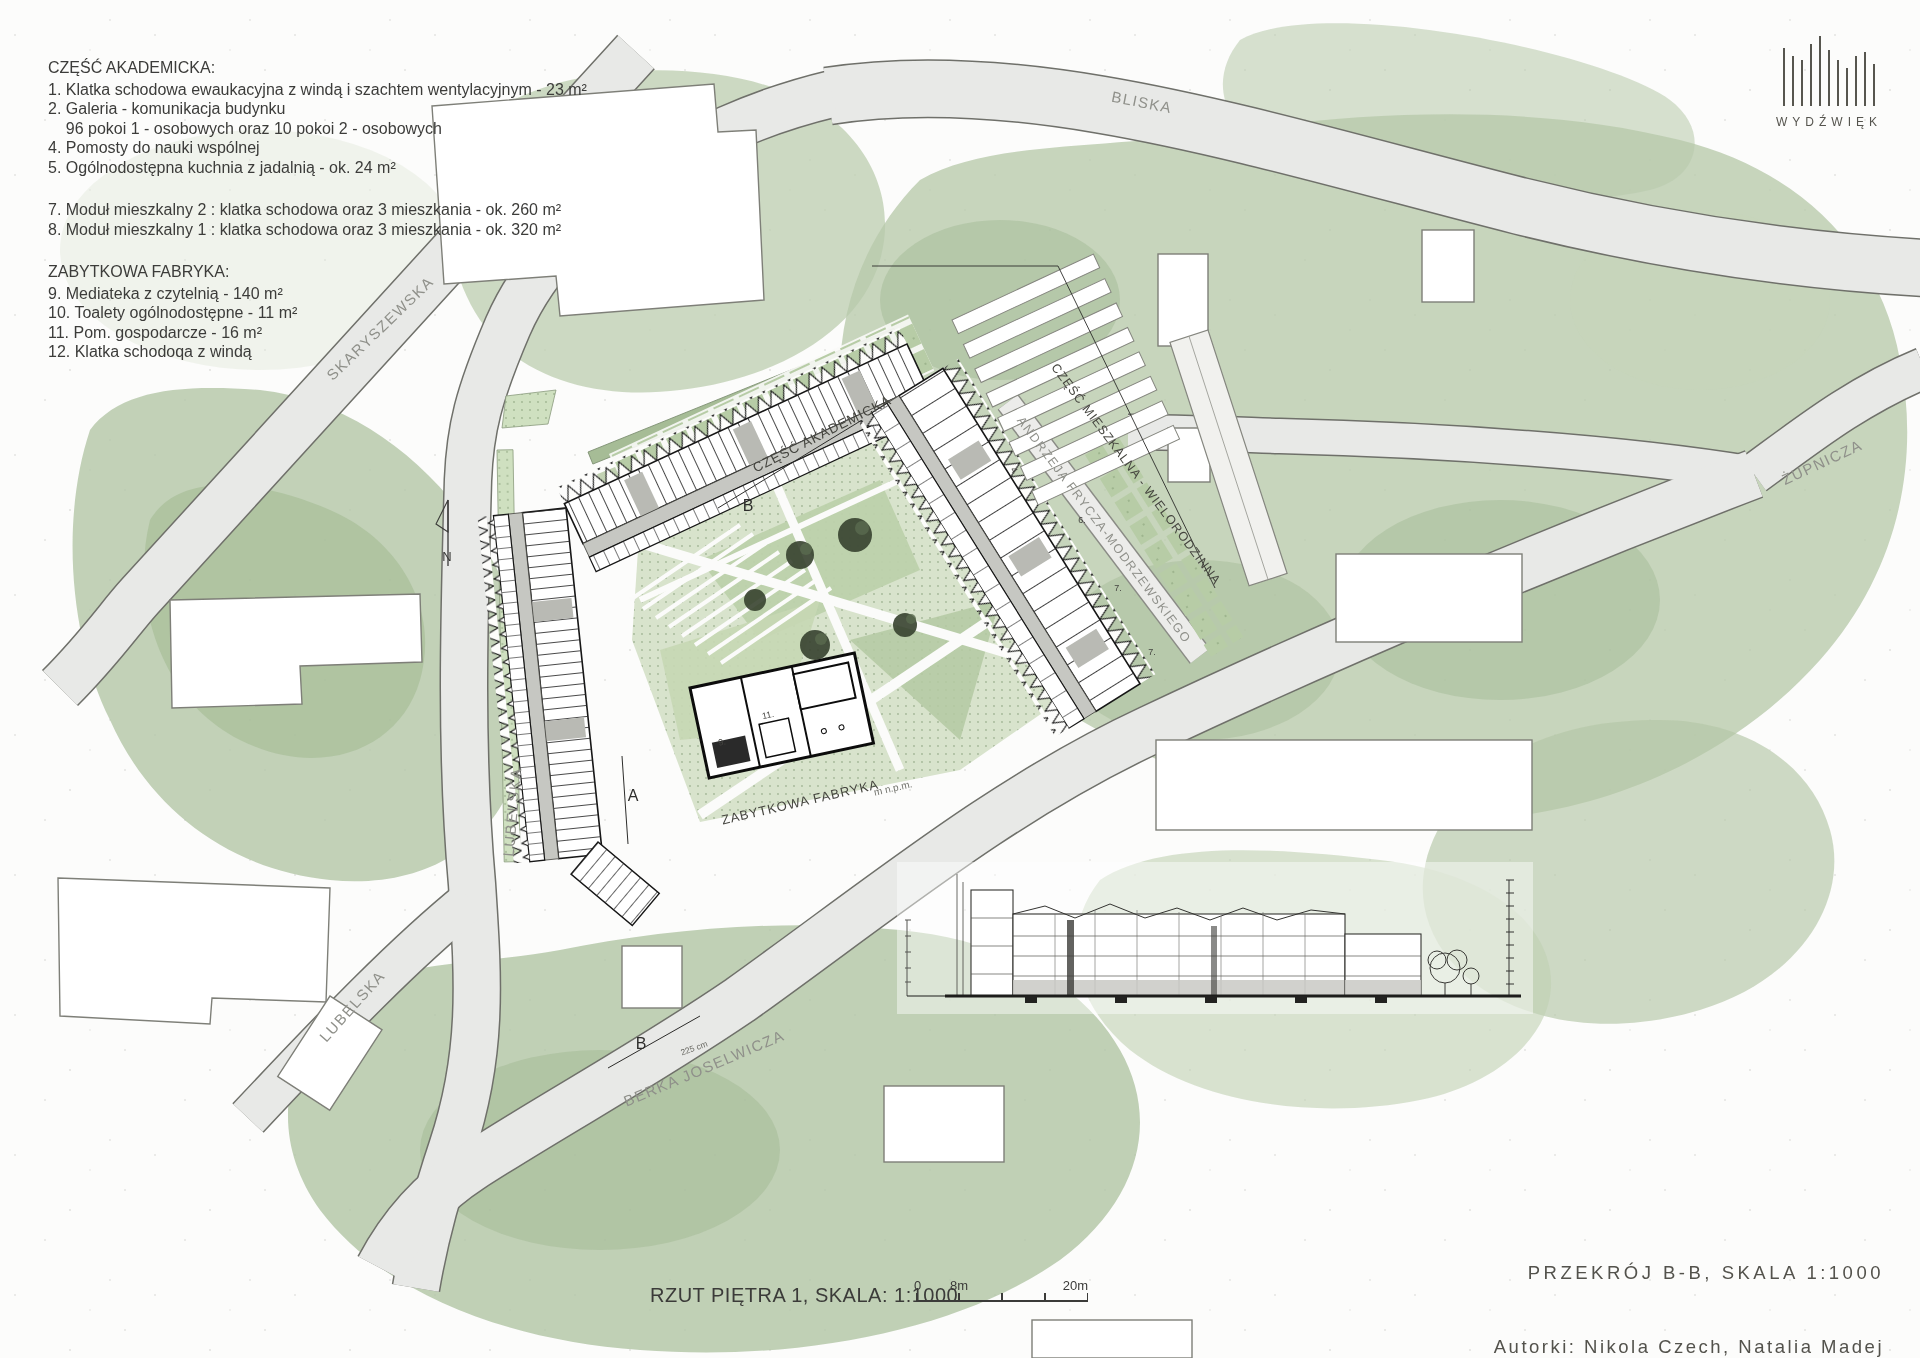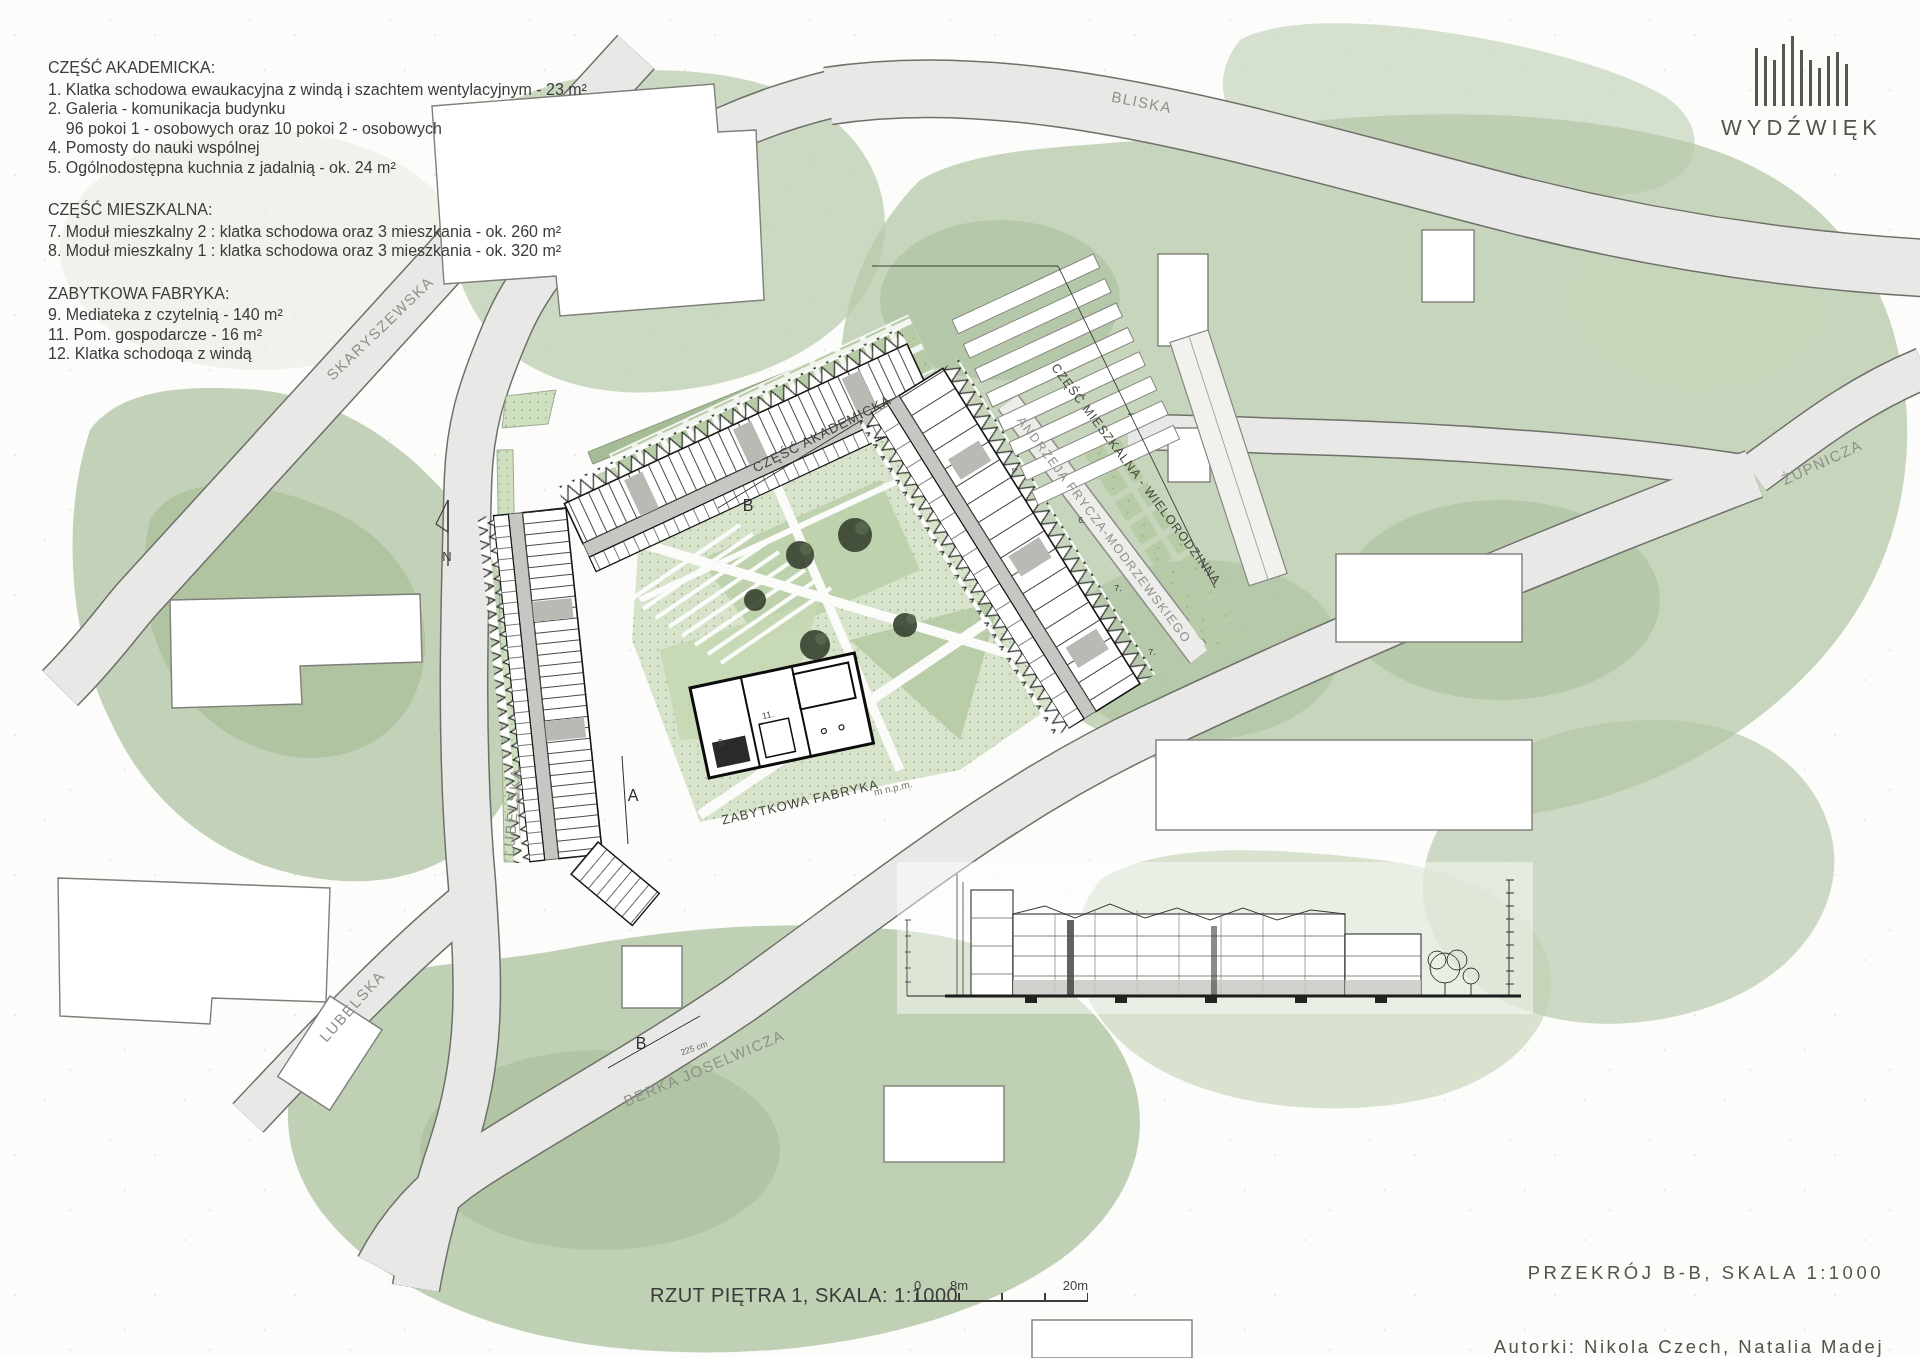--- a/index.html
+++ b/index.html
@@ -14,21 +14,21 @@
   .tinylbl{color:#444440;font-size:9px;}
   
   #legend{position:absolute;left:48px;top:58px;width:620px;color:#3c3c3a;font-size:16px;line-height:19.5px;}
   #legend .sec{margin-bottom:23px;}
   #legend .sec-title{margin-bottom:2px;}
   #legend .it{white-space:pre-wrap;}
   
   #logo{position:absolute;right:38px;top:36px;display:flex;flex-direction:column;align-items:center;}
   #logo-bars{display:flex;align-items:flex-end;height:70px;gap:6.5px;}
   #logo-bars div{width:2.5px;background:#57564f;}
-  #logo-text{margin-top:9px;font-size:22px;letter-spacing:5px;color:#55544e;}
+  #logo-text{margin-top:9px;font-size:12px;letter-spacing:5px;color:#55544e;}
   
   #plan-title{position:absolute;left:650px;top:1284px;font-size:20px;color:#3b3b39;letter-spacing:.5px;}
   #section-title{position:absolute;right:36px;top:1262px;font-size:18.5px;letter-spacing:3.5px;color:#53524c;}
   #authors{position:absolute;right:36px;top:1336px;font-size:18.5px;letter-spacing:2.5px;color:#53524c;}
   
   #scalebar{position:absolute;left:916px;top:1278px;width:172px;height:30px;font-size:13px;color:#3b3b39;}
   #sb-line{position:absolute;left:0;right:0;top:22px;height:1.5px;background:#3b3b39;}
   .sb-tick{position:absolute;top:15px;width:1.5px;height:8px;background:#3b3b39;}
   .sb-lab{position:absolute;top:0;}
 </style>
@@ -345,27 +345,27 @@
 <div id="legend">
   <div class="sec">
     <div class="sec-title">CZĘŚĆ AKADEMICKA:</div>
     <div class="it">1. Klatka schodowa ewaukacyjna z windą i szachtem wentylacyjnym - 23 m²</div>
     <div class="it">2. Galeria - komunikacja budynku</div>
     <div class="it">    96 pokoi 1 - osobowych oraz 10 pokoi 2 - osobowych</div>
     <div class="it">4. Pomosty do nauki wspólnej</div>
     <div class="it">5. Ogólnodostępna kuchnia z jadalnią - ok. 24 m²</div>
   </div>
   <div class="sec">
-    <div class="sec-title">CZĘŚĆ MIESZKALNA:</div>
     <div class="it">7. Moduł mieszkalny 2 : klatka schodowa oraz 3 mieszkania - ok. 260 m²</div>
     <div class="it">8. Moduł mieszkalny 1 : klatka schodowa oraz 3 mieszkania - ok. 320 m²</div>
   </div>
   <div class="sec">
     <div class="sec-title">ZABYTKOWA FABRYKA:</div>
     <div class="it">9. Mediateka z czytelnią - 140 m²</div>
+    <div class="it">10. Toalety ogólnodostępne - 11 m²</div>
     <div class="it">11. Pom. gospodarcze - 16 m²</div>
     <div class="it">12. Klatka schodoqa z windą</div>
   </div>
 </div>
 
 <div id="logo">
   <div id="logo-bars">
         <div style="height: 58px;"></div>
         <div style="height: 50px;"></div>
         <div style="height: 46px;"></div>

